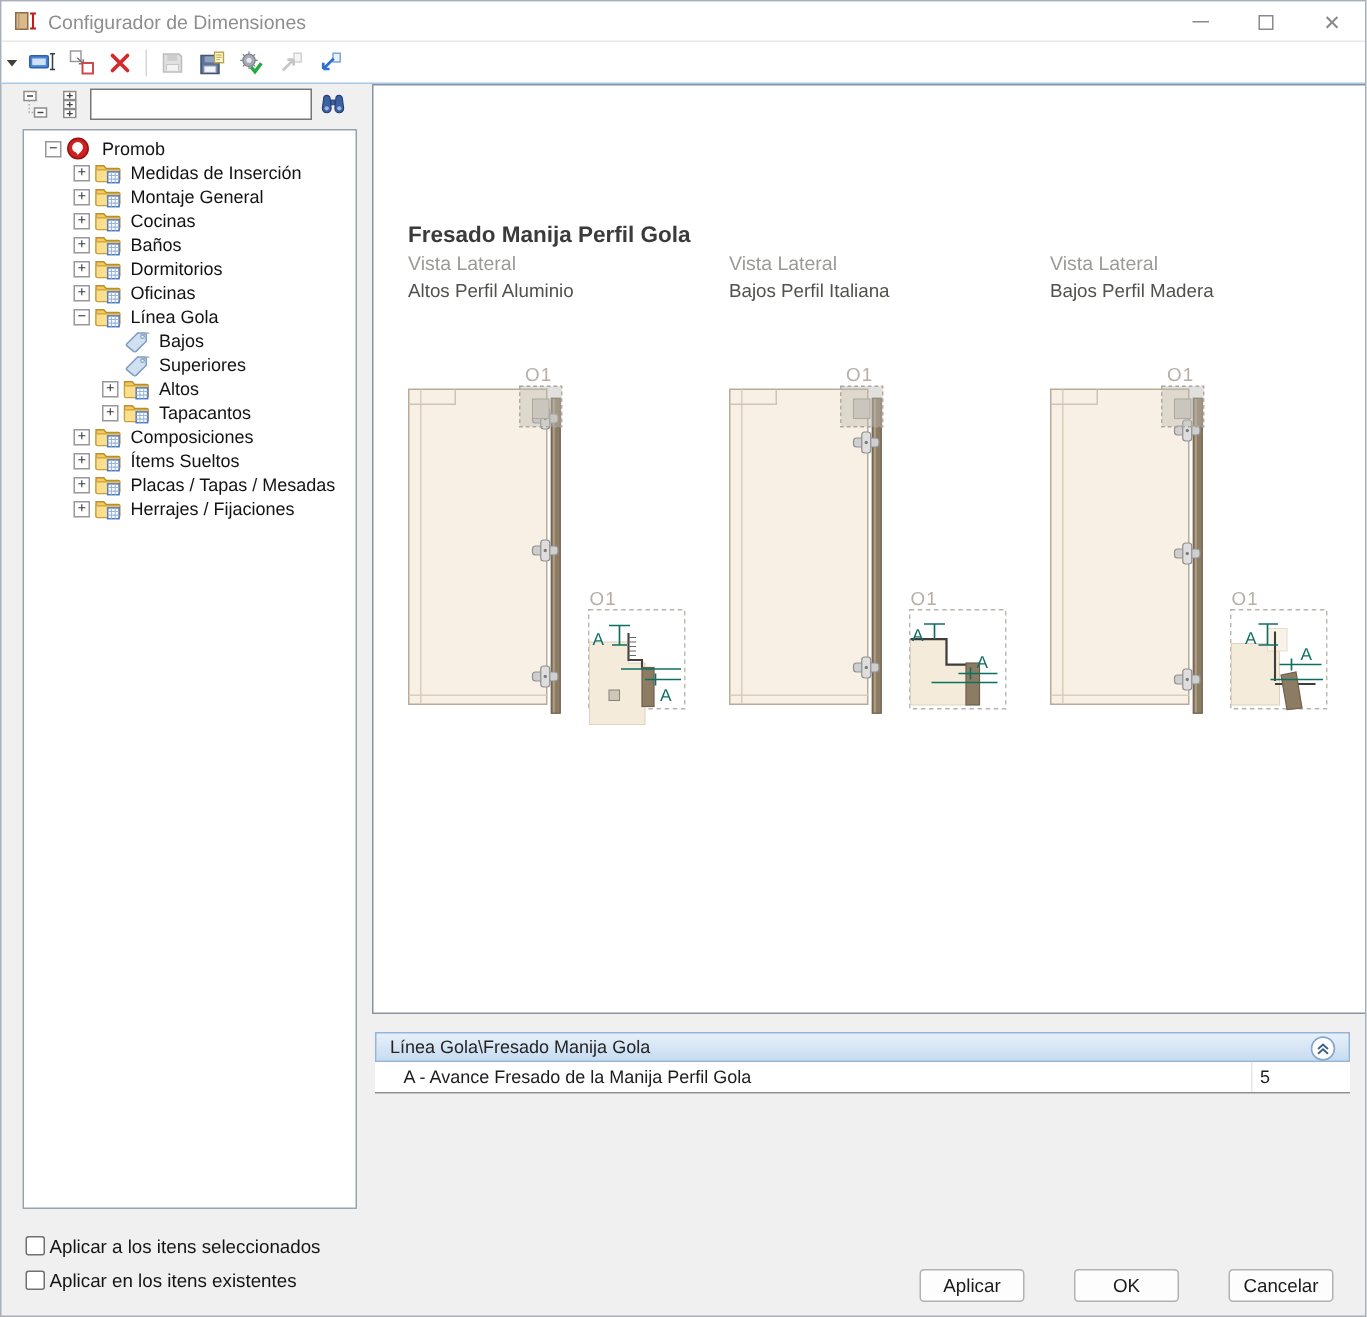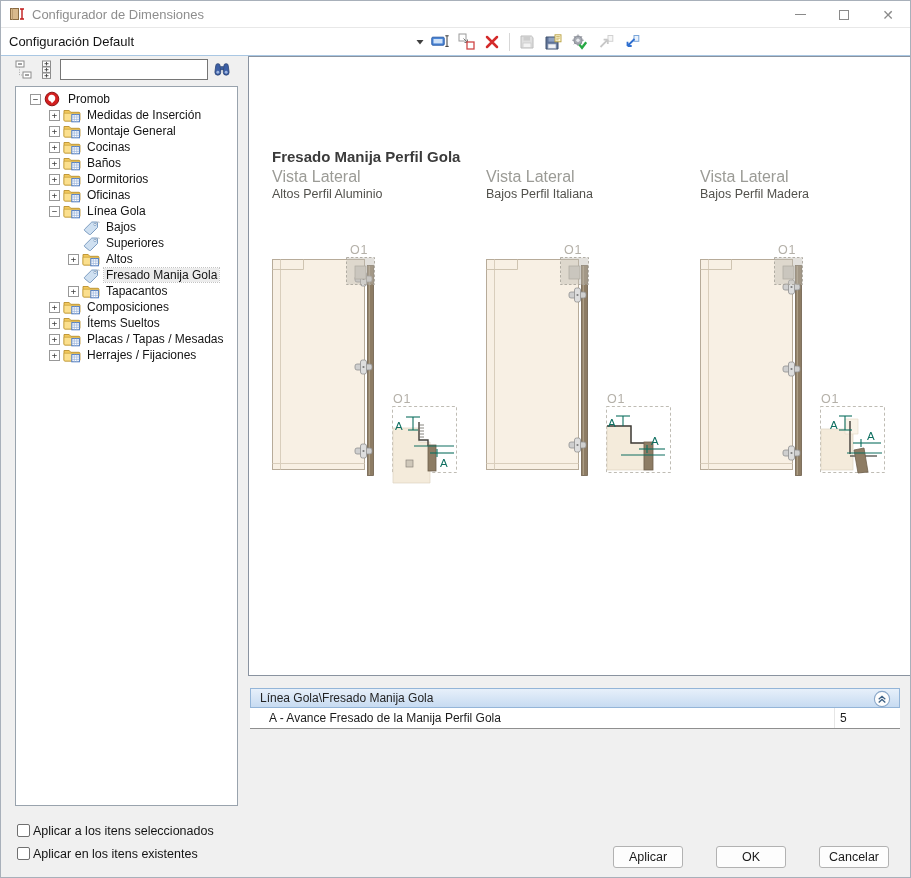--- a/index.html
+++ b/index.html
@@ -36,21 +36,21 @@
     font-family:"DejaVu Sans Mono",monospace;font-size:9px;line-height:9px;text-align:center;color:#3c3c3c;}
   .expander.empty{visibility:hidden;}
   .tree-icon{width:19px;height:16px;flex:none;margin-left:3px;display:flex;align-items:center;}
   .tree-label{margin-left:3px;padding:0 2px;}
   .tree-row.selected .tree-label{background:#ececec;outline:1px dotted #c4c4c4;}
   
   .main-panel{position:absolute;left:247px;top:55px;width:744px;height:620px;background:#fff;
     border:1px solid #8a93a0;}
   .view{position:absolute;top:0;width:214px;height:560px;}
   .view-title{position:absolute;top:91px;left:5px;font-size:15px;font-weight:bold;color:#3b3b3b;white-space:nowrap;}
-  .view-label{position:absolute;top:111px;left:5px;font-size:16px;color:#9b9b96;}
+  .view-label{position:absolute;top:111px;left:5px;font-size:13px;color:#9b9b96;}
   .view-subtitle{position:absolute;top:130px;left:5px;font-size:12.5px;color:#52514c;}
   .view-svg{position:absolute;top:182px;left:0;}
   
   .props-header{position:absolute;left:249px;top:687px;width:650px;height:20px;
     background:linear-gradient(#e7f0fa,#c7dbf1);border:1px solid #94b5d8;
     display:flex;align-items:center;font-size:12px;color:#242424;padding-left:9px;}
   .props-header .chev{position:absolute;right:8px;top:1px;width:18px;height:18px;cursor:default;}
   .prop-row{position:absolute;left:249px;width:650px;height:21px;background:#fff;
     border-bottom:1px solid #8f8f8f;display:flex;align-items:center;font-size:12px;color:#1c1c1c;}
   .prop-row .plabel{flex:1;padding-left:19px;}
@@ -89,21 +89,20 @@
       <div class="win-btn">
           <span class="glyph-max"></span>
         </div>
       <div class="win-btn">
           <span class="glyph-close">✕</span>
         </div>
     </div>
   </div>
 
   <div class="toolbar">
-    <span class="config-name">Configuración Default</span>
     <div class="tb-icons" id="toolbar-icons">
         <span class="tb-icon tb-caret">
           <svg width="8" height="6" viewBox="0 0 8 6">
             <path d="M0.5,1 h7 l-3.5,4.4 z" fill="#3f3f3f"></path>
           </svg>
         </span>
         <span class="tb-icon">
           <svg width="19" height="15" viewBox="0 0 19 15">
             <rect x="0.8" y="3.2" width="12.4" height="8" rx="1" fill="#4a86d8" stroke="#2f5fa8"></rect>
             <rect x="2.5" y="5" width="9" height="4.4" fill="#cfe2f8"></rect>
@@ -320,31 +319,20 @@
           <span class="tree-icon">
             <svg width="19" height="16" viewBox="0 0 19 16">
               <path d="M1,3.5 h5.2 l1.6,1.8 H16 a0.8,0.8 0 0 1 0.8,0.8 V13 a1,1 0 0 1 -1,1 H2 a1,1 0 0 1 -1,-1 z" fill="#f3c95c" stroke="#b98f2d" stroke-width="0.9"></path>
               <path d="M1,6.2 h15.8 V13 a1,1 0 0 1 -1,1 H2 a1,1 0 0 1 -1,-1 z" fill="#fbdf8d" stroke="#c9a23d" stroke-width="0.8"></path>
               <rect x="8.8" y="7.6" width="7.6" height="7.2" fill="#fff" stroke="#4a79c4"></rect>
               <path d="M8.8,10 h7.6 M8.8,12.4 h7.6 M11.3,7.6 v7.2 M13.8,7.6 v7.2" stroke="#9ab4dd" stroke-width="0.7"></path>
             </svg>
           </span>
           <span class="tree-label">Altos</span>
         </div>
-        <div class="tree-row selected" style="padding-left: 52px;">
-          <span class="expander empty"></span>
-          <span class="tree-icon">
-            <svg width="19" height="16" viewBox="0 0 19 16">
-              <path d="M2.6,10.2 L9.8,3 h4.8 a0.9,0.9 0 0 1 0.9,0.9 v4.6 L8.6,15.4 a1,1 0 0 1 -1.4,0 L2.6,11.6 a1,1 0 0 1 0,-1.4 z" fill="#cfe0f1" stroke="#7c9cc0"></path>
-              <circle cx="13" cy="5.4" r="1.2" fill="#fff" stroke="#7c9cc0" stroke-width="0.8"></circle>
-              <path d="M13,5 c1.6,-2 3.4,-2.4 4.6,-1.6" fill="none" stroke="#9aa7b5" stroke-width="0.8"></path>
-            </svg>
-          </span>
-          <span class="tree-label">Fresado Manija Gola</span>
-        </div>
         <div class="tree-row" style="padding-left: 52px;">
           <span class="expander">+</span>
           <span class="tree-icon">
             <svg width="19" height="16" viewBox="0 0 19 16">
               <path d="M1,3.5 h5.2 l1.6,1.8 H16 a0.8,0.8 0 0 1 0.8,0.8 V13 a1,1 0 0 1 -1,1 H2 a1,1 0 0 1 -1,-1 z" fill="#f3c95c" stroke="#b98f2d" stroke-width="0.9"></path>
               <path d="M1,6.2 h15.8 V13 a1,1 0 0 1 -1,1 H2 a1,1 0 0 1 -1,-1 z" fill="#fbdf8d" stroke="#c9a23d" stroke-width="0.8"></path>
               <rect x="8.8" y="7.6" width="7.6" height="7.2" fill="#fff" stroke="#4a79c4"></rect>
               <path d="M8.8,10 h7.6 M8.8,12.4 h7.6 M11.3,7.6 v7.2 M13.8,7.6 v7.2" stroke="#9ab4dd" stroke-width="0.7"></path>
             </svg>
           </span>

